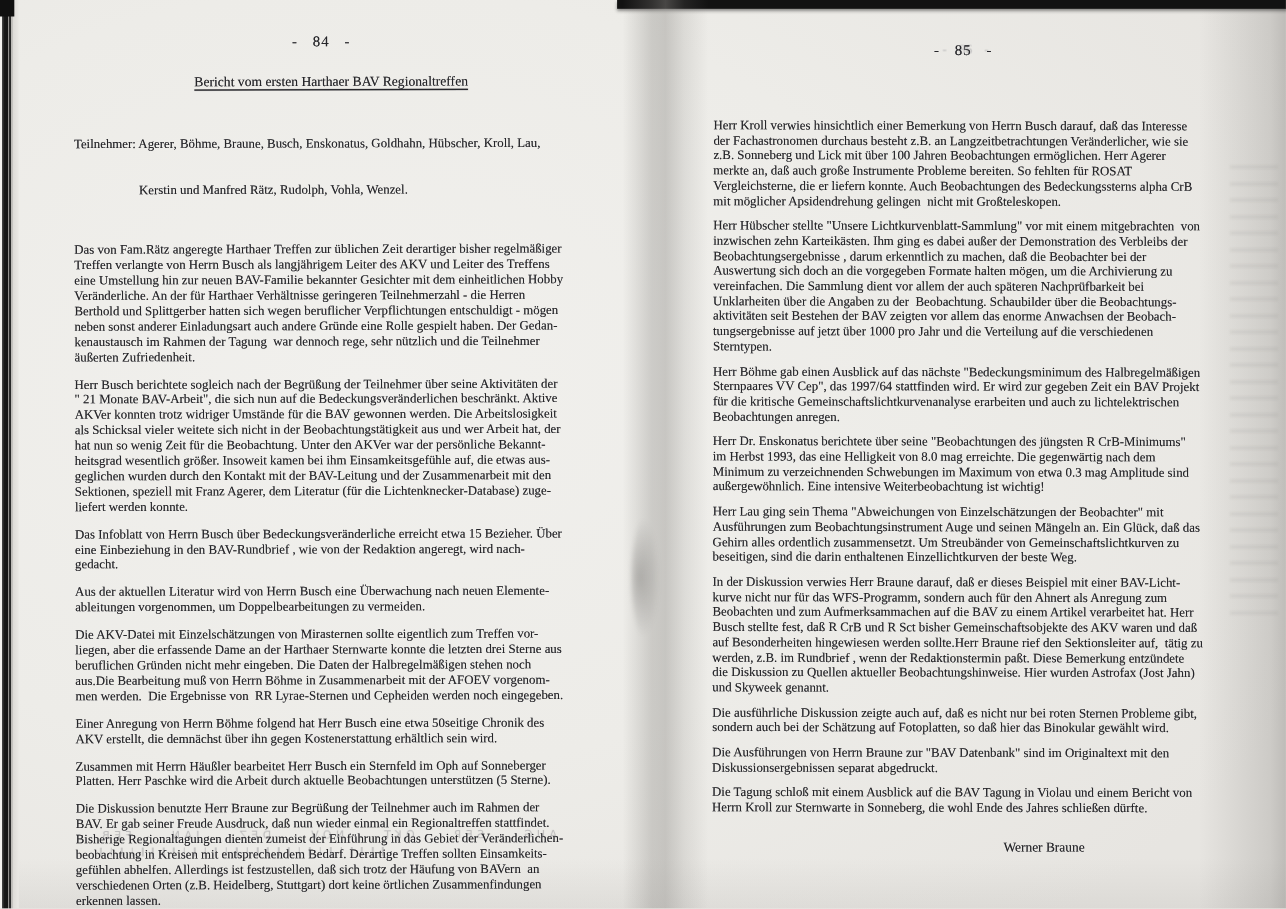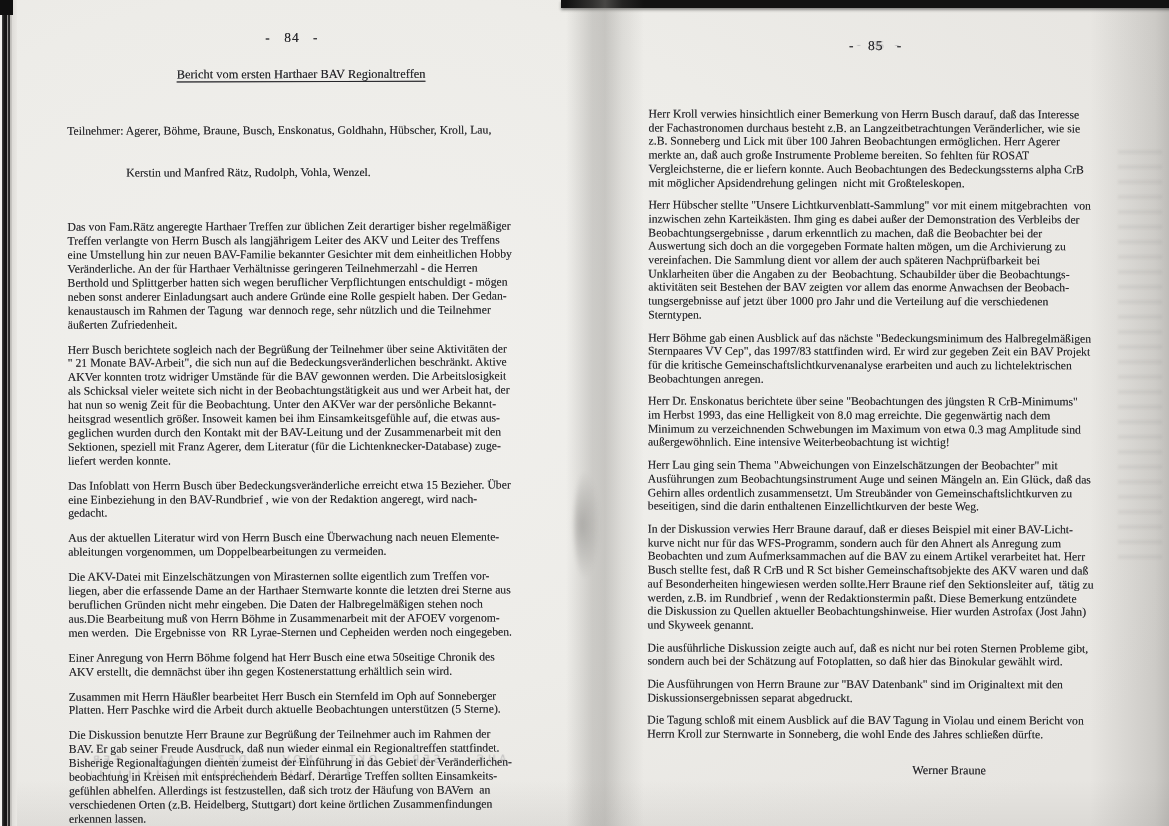--- a/index.html
+++ b/index.html
@@ -207,21 +207,21 @@
     <p class="para">Herr Hübscher stellte "Unsere Lichtkurvenblatt-Sammlung" vor mit einem mitgebrachten  von
 inzwischen zehn Karteikästen. Ihm ging es dabei außer der Demonstration des Verbleibs der
 Beobachtungsergebnisse , darum erkenntlich zu machen, daß die Beobachter bei der
 Auswertung sich doch an die vorgegeben Formate halten mögen, um die Archivierung zu
 vereinfachen. Die Sammlung dient vor allem der auch späteren Nachprüfbarkeit bei
 Unklarheiten über die Angaben zu der  Beobachtung. Schaubilder über die Beobachtungs-
 aktivitäten seit Bestehen der BAV zeigten vor allem das enorme Anwachsen der Beobach-
 tungsergebnisse auf jetzt über 1000 pro Jahr und die Verteilung auf die verschiedenen
 Sterntypen.</p>
     <p class="para">Herr Böhme gab einen Ausblick auf das nächste "Bedeckungsminimum des Halbregelmäßigen
-Sternpaares VV Cep", das 1997/83 stattfinden wird. Er wird zur gegeben Zeit ein BAV Projekt
+Sternpaares VV Cep", das 1997/64 stattfinden wird. Er wird zur gegeben Zeit ein BAV Projekt
 für die kritische Gemeinschaftslichtkurvenanalyse erarbeiten und auch zu lichtelektrischen
 Beobachtungen anregen.</p>
     <p class="para">Herr Dr. Enskonatus berichtete über seine "Beobachtungen des jüngsten R CrB-Minimums"
 im Herbst 1993, das eine Helligkeit von 8.0 mag erreichte. Die gegenwärtig nach dem
 Minimum zu verzeichnenden Schwebungen im Maximum von etwa 0.3 mag Amplitude sind
 außergewöhnlich. Eine intensive Weiterbeobachtung ist wichtig!</p>
     <p class="para">Herr Lau ging sein Thema "Abweichungen von Einzelschätzungen der Beobachter" mit
 Ausführungen zum Beobachtungsinstrument Auge und seinen Mängeln an. Ein Glück, daß das
 Gehirn alles ordentlich zusammensetzt. Um Streubänder von Gemeinschaftslichtkurven zu
 beseitigen, sind die darin enthaltenen Einzellichtkurven der beste Weg.</p>

